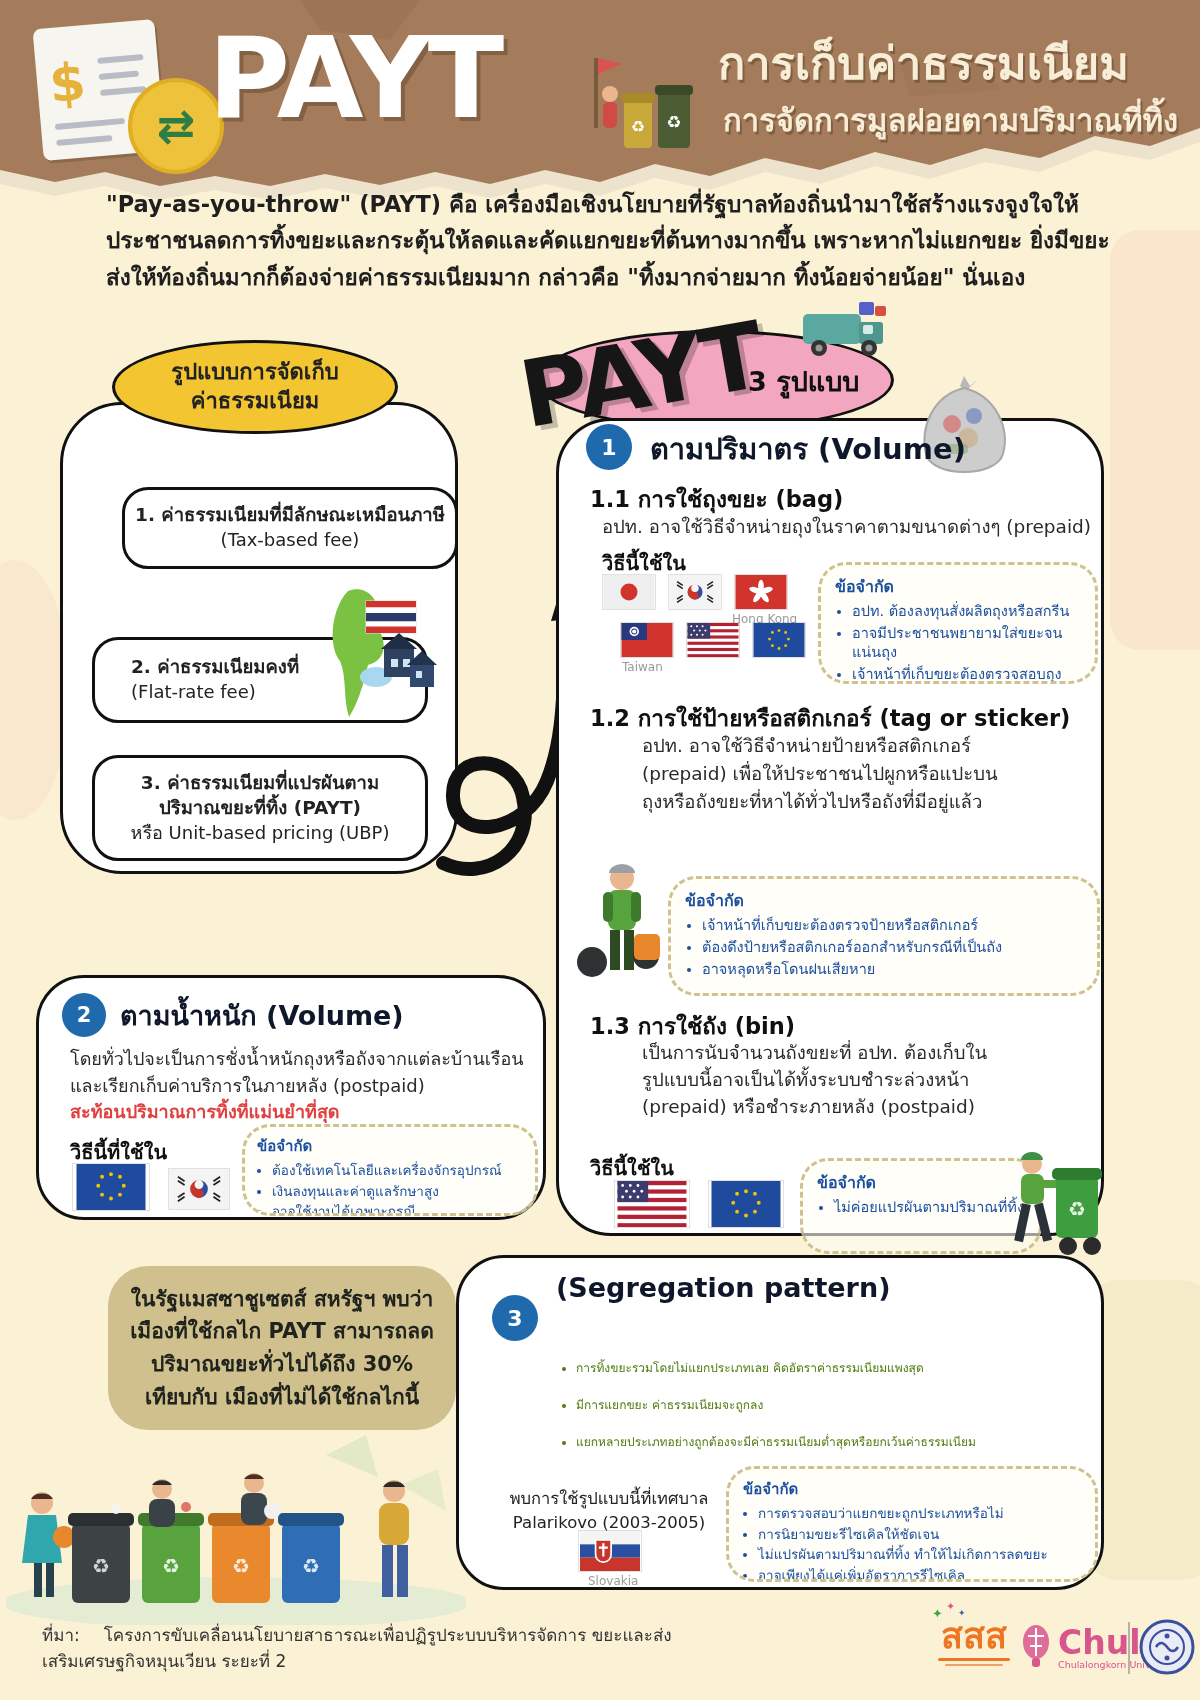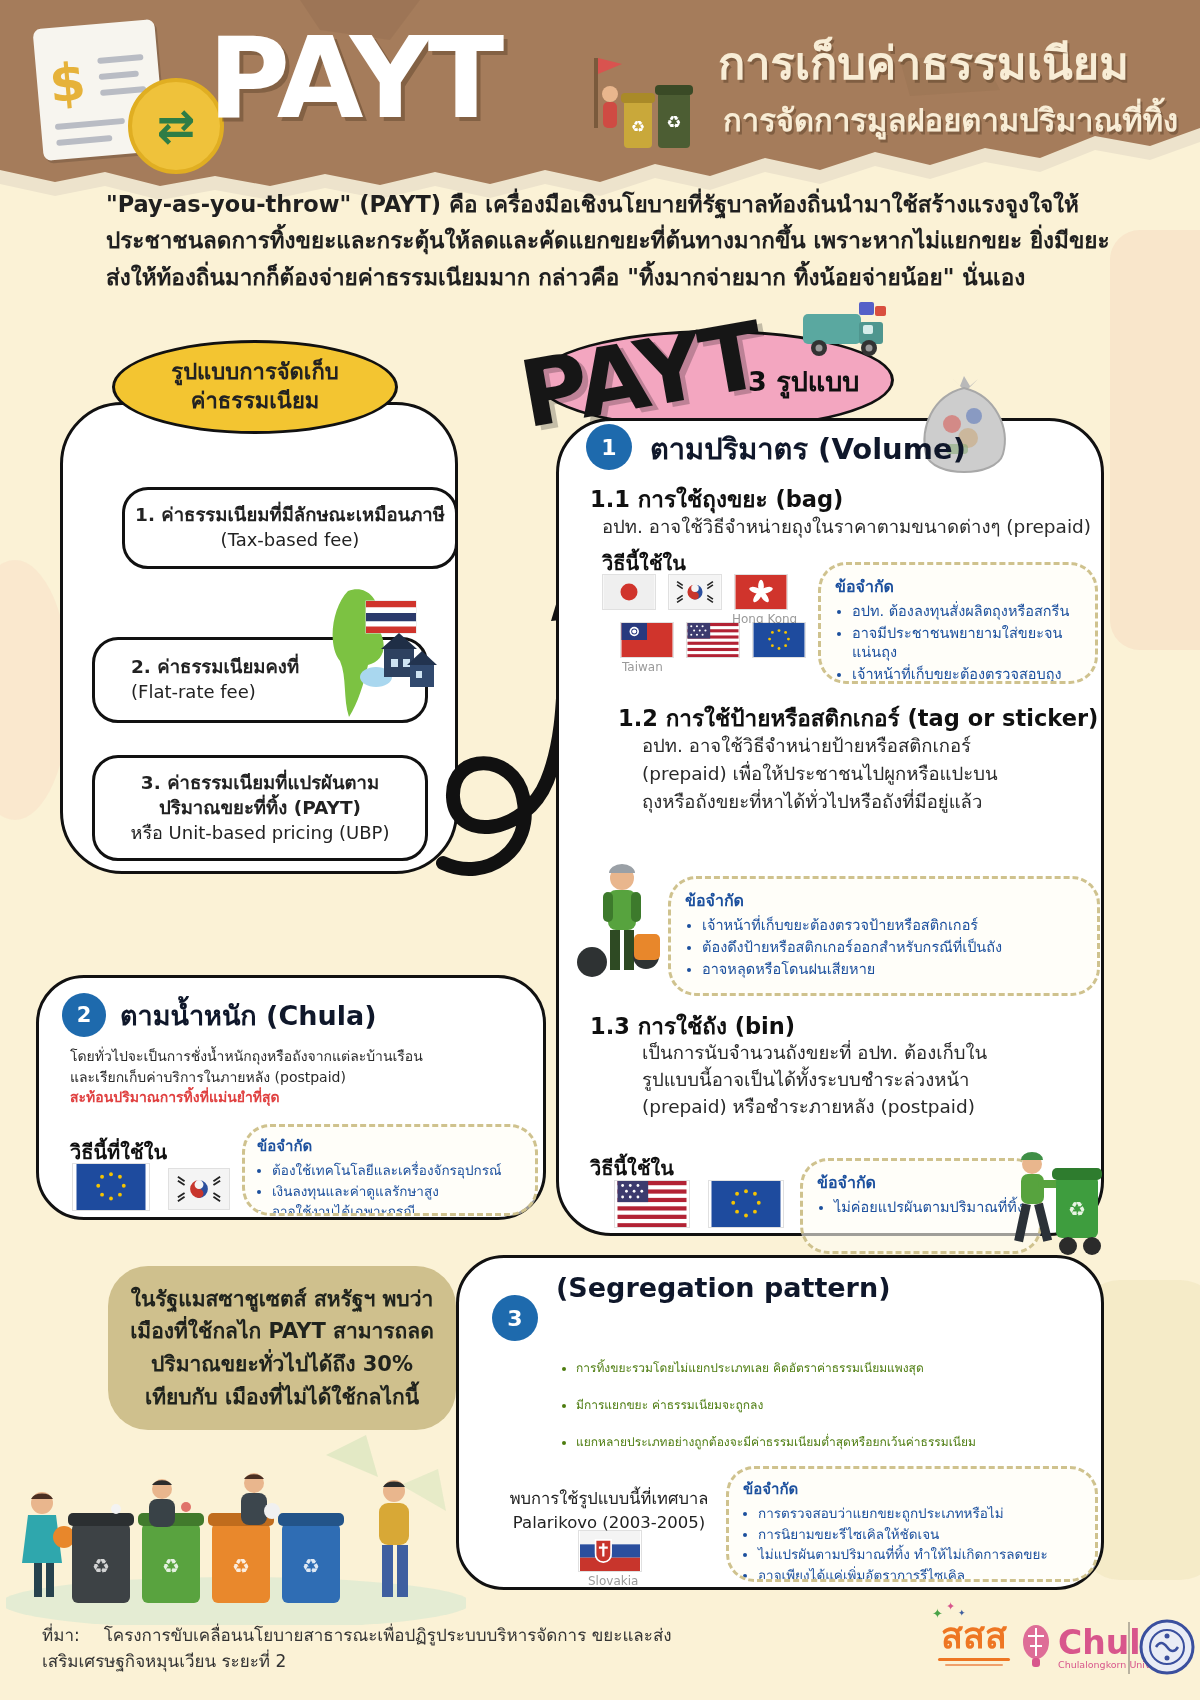--- a/index.html
+++ b/index.html
@@ -290,21 +290,21 @@
 
   <div class="abs limitbox" style="left:818px;top:562px;width:280px;height:122px;">
     <div class="lt">ข้อจำกัด</div>
     <ul>
       <li>อปท. ต้องลงทุนสั่งผลิตถุงหรือสกรีน</li>
       <li>อาจมีประชาชนพยายามใส่ขยะจนแน่นถุง</li>
       <li>เจ้าหน้าที่เก็บขยะต้องตรวจสอบถุงขยะ</li>
     </ul>
   </div>
 
-  <div class="abs sub-title" style="left:618px;top:700px;">1.2 การใช้ป้ายหรือสติกเกอร์ (tag or sticker)</div>
+  <div class="abs sub-title" style="left:590px;top:700px;">1.2 การใช้ป้ายหรือสติกเกอร์ (tag or sticker)</div>
   <div class="abs body-txt" style="left:642px;top:732px;width:450px;">
     <div>อปท. อาจใช้วิธีจำหน่ายป้ายหรือสติกเกอร์</div>
     <div>(prepaid) เพื่อให้ประชาชนไปผูกหรือแปะบน</div>
     <div>ถุงหรือถังขยะที่หาได้ทั่วไปหรือถังที่มีอยู่แล้ว</div>
   </div>
 
   <svg class="abs" style="left:576px;top:856px;" width="92" height="140" viewBox="0 0 92 140">
     <circle cx="46" cy="22" r="12" fill="#e9b68d"></circle>
     <path d="M33,17 a13,9 0 0 1 26,0 Z" fill="#9aa0a6"></path>
     <rect x="32" y="34" width="28" height="40" rx="8" fill="#57a33e"></rect>
@@ -388,22 +388,22 @@
     <rect x="44" y="22" width="50" height="12" rx="5" fill="#2e7c2e"></rect>
     <text x="69" y="70" font-size="20" fill="#e8f4e4" text-anchor="middle">♻</text>
     <circle cx="60" cy="100" r="9" fill="#2b2b2b"></circle>
     <circle cx="84" cy="100" r="9" fill="#2b2b2b"></circle>
   </svg>
 
   <div class="abs bigbox" style="left:36px;top:975px;width:510px;height:245px;border-radius:48px;"></div>
   <div class="abs numcircle" style="left:62px;top:993px;width:44px;height:44px;font-size:21px;">
     <span>2</span>
   </div>
-  <div class="abs sec-title" style="left:120px;top:1000px;font-size:27px;">ตามน้ำหนัก (Chula)</div>
-  <div class="abs body-txt" style="left:70px;top:1046px;width:470px;font-size:14px;line-height:1.48;">
+  <div class="abs sec-title" style="left:120px;top:1000px;font-size:27px;">ตามน้ำหนัก (Volume)</div>
+  <div class="abs body-txt" style="left:70px;top:1046px;width:470px;font-size:18px;line-height:1.48;">
     <div>โดยทั่วไปจะเป็นการชั่งน้ำหนักถุงหรือถังจากแต่ละบ้านเรือน</div>
     <div>และเรียกเก็บค่าบริการในภายหลัง (postpaid)</div>
     <div class="redline">สะท้อนปริมาณการทิ้งที่แม่นยำที่สุด</div>
   </div>
   <div class="abs usedin" style="left:70px;top:1136px;">วิธีนี้ที่ใช้ใน</div>
   <svg class="abs flag" style="left:72px;top:1163px;" width="78" height="48" viewBox="0 0 54 36">
     <rect width="54" height="36" fill="#1e4b9e"></rect>
     <g fill="#f5c400">
         <circle cx="27" cy="8" r="1.5"></circle>
         <circle cx="34" cy="10" r="1.5"></circle>

